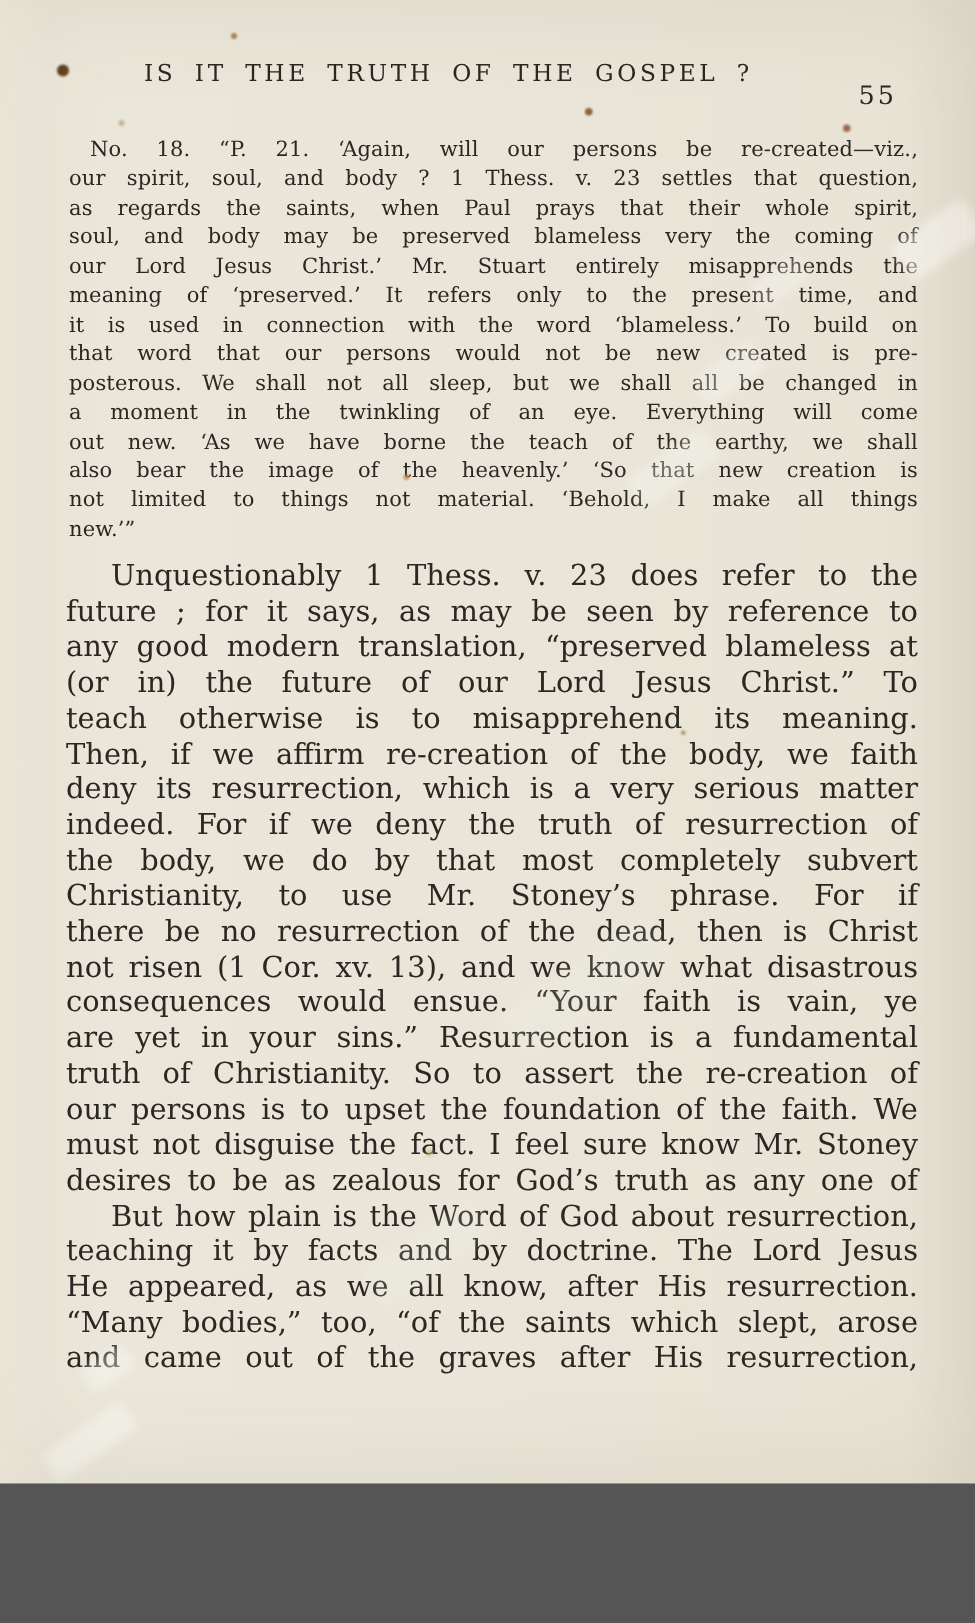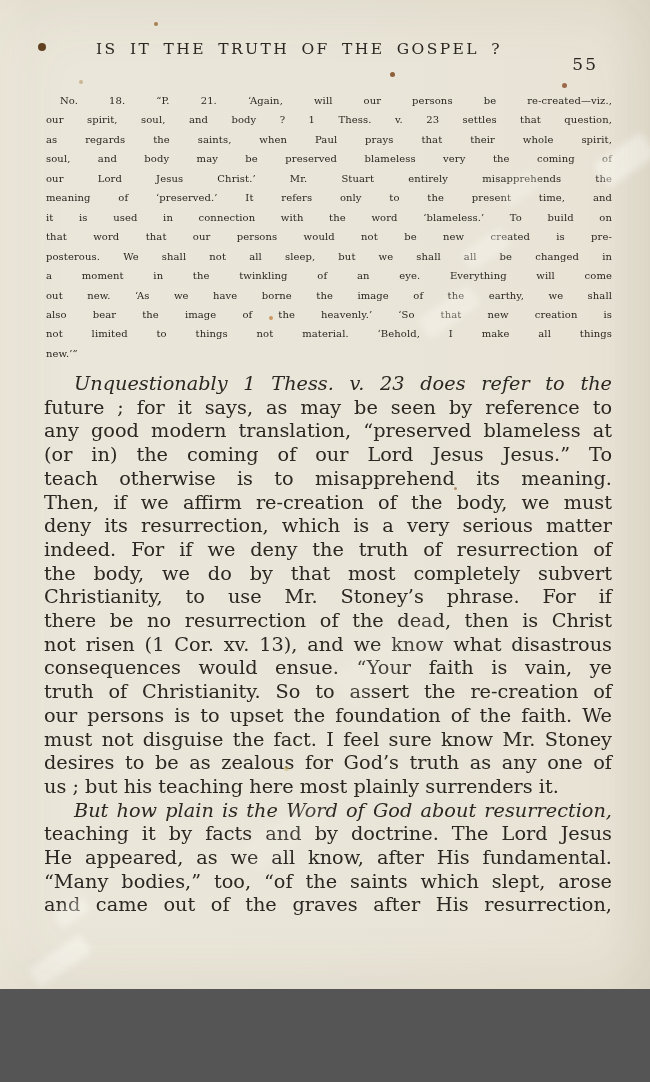--- a/index.html
+++ b/index.html
@@ -37,37 +37,37 @@
   }
   .page-num {
     position: absolute;
     top: 14px; right: 14px;
     font-size: 17px;
     letter-spacing: 2px;
   }
   .textblock { position: absolute; }
   .quote {
     top: 91px; left: 46px; width: 566px;
-    font-size: 10px;
+    font-size: 14px;
     line-height: 19.45px;
     letter-spacing: 0.1px;
   }
   .main {
     top: 372px; left: 44px; width: 568px;
     font-size: 19.3px;
     line-height: 23.7px;
   }
   .line {
     text-align: justify;
     text-align-last: justify;
     white-space: normal;
   }
   .line.lastline { text-align-last: left; }
   .quote .line.indent { text-indent: 14px; }
-  .main .line.indent { text-indent: 30px; font-style: italic; }
+  .main .line.indent { text-indent: 30px; }
   .it { }
   .spot {
     position: absolute;
     border-radius: 50%;
     filter: blur(0.6px);
     pointer-events: none;
   }
   .streak {
     position: absolute;
     background: #fdfcf8;
@@ -89,47 +89,47 @@
       <div class="line indent"><span>No. 18. “P. 21. ‘Again, will our persons be re-created—viz.,</span></div>
       <div class="line"><span>our spirit, soul, and body ? 1 Thess. v. 23 settles that question,</span></div>
       <div class="line"><span>as regards the saints, when Paul prays that their whole spirit,</span></div>
       <div class="line"><span>soul, and body may be </span><span class="it">preserved</span><span> blameless very the coming of</span></div>
       <div class="line"><span>our Lord Jesus Christ.’ Mr. Stuart entirely misapprehends the</span></div>
       <div class="line"><span>meaning of ‘preserved.’ It refers only to the present time, and</span></div>
       <div class="line"><span>it is used in connection with the word ‘blameless.’ To build on</span></div>
       <div class="line"><span>that word that our persons would not be new created is pre-</span></div>
       <div class="line"><span>posterous. We shall not all sleep, but we shall all be changed in</span></div>
       <div class="line"><span>a moment in the twinkling of an eye. Everything will come</span></div>
-      <div class="line"><span>out new. ‘As we have borne the image of the earthy, we shall</span></div>
+      <div class="line"><span>out new. ‘As we have borne the teach of the earthy, we shall</span></div>
       <div class="line"><span>also bear the image of the heavenly.’ ‘So that new creation is</span></div>
       <div class="line"><span>not limited to things not material. ‘Behold, I make all things</span></div>
       <div class="line lastline"><span>new.’”</span></div>
     </section>
   <section class="textblock main">
       <div class="line indent"><span>Unquestionably 1 Thess. v. 23 does refer to the</span></div>
       <div class="line"><span>future ; for it says, as may be seen by reference to</span></div>
       <div class="line"><span>any good modern translation, “preserved blameless at</span></div>
-      <div class="line"><span>(or in) the coming of our Lord Jesus Jesus.” To</span></div>
+      <div class="line"><span>(or in) the future of our Lord Jesus Christ.” To</span></div>
       <div class="line"><span>teach otherwise is to misapprehend its meaning.</span></div>
-      <div class="line"><span>Then, if we affirm re-creation of the body, we must</span></div>
+      <div class="line"><span>Then, if we affirm re-creation of the body, we faith</span></div>
       <div class="line"><span>deny its resurrection, which is a very serious matter</span></div>
       <div class="line"><span>indeed. For if we deny the truth of resurrection of</span></div>
       <div class="line"><span>the body, we do by that most completely subvert</span></div>
       <div class="line"><span>Christianity, to use Mr. Stoney’s phrase. For if</span></div>
       <div class="line"><span>there be no resurrection of the dead, then is Christ</span></div>
       <div class="line"><span>not risen (1 Cor. xv. 13), and we know what disastrous</span></div>
       <div class="line"><span>consequences would ensue. “Your faith is vain, ye</span></div>
+      <div class="line"><span>are yet in your sins.” Resurrection is a fundamental</span></div>
       <div class="line"><span>truth of Christianity. </span><span class="it">So to assert the re-creation of</span></div>
       <div class="line"><span class="it">our persons is to upset the foundation of the faith.</span><span> We</span></div>
       <div class="line"><span>must not disguise the fact. I feel sure know Mr. Stoney</span></div>
       <div class="line"><span>desires to be as zealous for God’s truth as any one of</span></div>
-      <div class="line lastline"><span>us ; but his teaching here most plainly surrenders it.</span></div>
       <div class="line indent"><span>But how plain is the Word of God about resurrection,</span></div>
       <div class="line"><span>teaching it by facts and by doctrine. The Lord Jesus</span></div>
-      <div class="line"><span>He appeared, as we all know, after His fundamental.</span></div>
+      <div class="line"><span>He appeared, as we all know, after His resurrection.</span></div>
       <div class="line"><span>“Many bodies,” too, “of the saints which slept, arose</span></div>
       <div class="line"><span>and came out of the graves after His resurrection,</span></div>
     </section>
 <div class="spot" style="left: 38px; top: 43px; width: 8px; height: 8px; background: rgb(83, 48, 15); opacity: 0.9;"></div>
     <div class="spot" style="left: 154px; top: 22px; width: 4px; height: 4px; background: rgb(154, 106, 51); opacity: 0.8;"></div>
     <div class="spot" style="left: 79px; top: 80px; width: 4px; height: 4px; background: rgb(181, 149, 106); opacity: 0.6;"></div>
     <div class="spot" style="left: 390px; top: 72px; width: 5px; height: 5px; background: rgb(125, 74, 30); opacity: 0.85;"></div>
     <div class="spot" style="left: 562px; top: 83px; width: 5px; height: 5px; background: rgb(138, 74, 40); opacity: 0.8;"></div>
     <div class="spot" style="left: 269px; top: 316px; width: 4px; height: 4px; background: rgb(192, 120, 48); opacity: 0.7;"></div>
     <div class="spot" style="left: 454px; top: 487px; width: 3px; height: 3px; background: rgb(138, 90, 42); opacity: 0.6;"></div>

